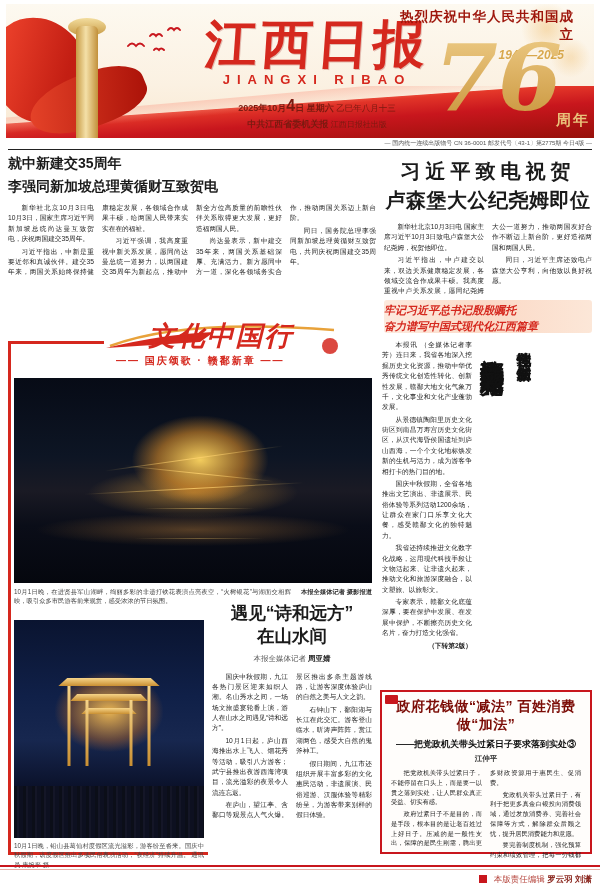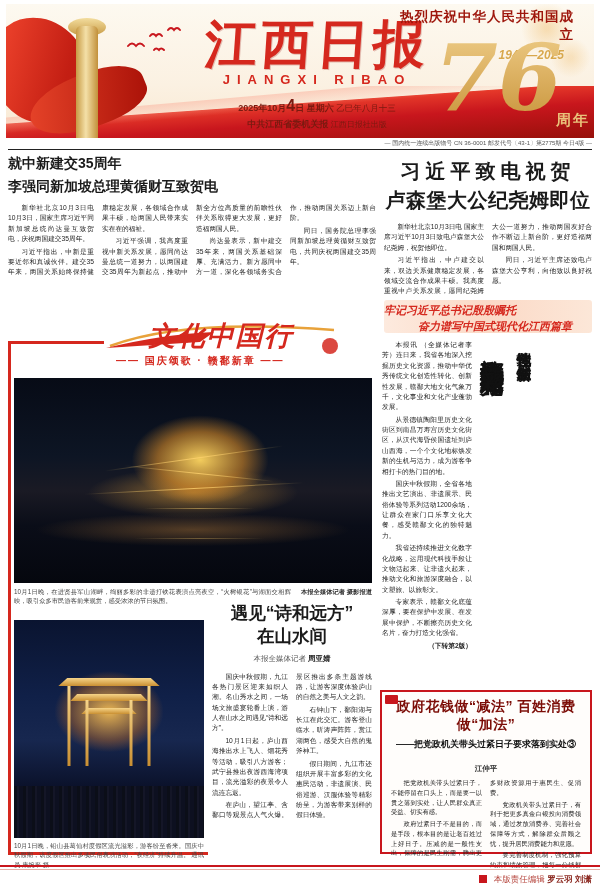--- a/index.html
+++ b/index.html
@@ -57,21 +57,21 @@
   .rstory{position:absolute;left:384px;top:158px;width:208px;}
   .rstory-h1{font-size:20px;font-weight:bold;letter-spacing:5px;text-align:center;}
   .rstory-h2{font-size:20px;font-weight:bold;letter-spacing:0.5px;text-align:center;margin-top:2px;}
   .rstory-body{margin-top:8px;column-count:2;column-gap:8px;height:82px;overflow:hidden;}
   
   .slogan{position:absolute;left:384px;top:300px;width:208px;height:33px;border-radius:3px;
         background:linear-gradient(90deg,#fdeade 0%,#fbd9c6 50%,#fce7d8 100%);
         font-family:"DejaVu Serif",serif;color:#d5281e;font-weight:bold;font-style:italic;font-size:11px;}
   .slogan div{line-height:1.45;}
   .slogan .l1{padding:3px 0 0 0;}
-  .slogan .l2{padding-left:34px;}
+  .slogan .l2{}
   
   .rfeature{position:absolute;left:382px;top:340px;width:212px;height:348px;display:flex;}
   .rf-body{width:90px;height:100%;overflow:hidden;}
   .rf-cont{text-align:right;font-weight:bold;}
   .rf-title{writing-mode:vertical-rl;font-size:24px;font-weight:bold;line-height:1.0;letter-spacing:1px;
         margin-left:8px;height:346px;color:#111;}
   .rf-kicker{writing-mode:vertical-rl;font-size:14.5px;font-weight:bold;margin-left:10px;height:230px;color:#111;}
   
   .banner{position:absolute;left:8px;top:314px;width:340px;height:62px;}
   .banner-swoosh{position:absolute;left:96px;top:2px;}
@@ -112,21 +112,21 @@
   .feat-byline{margin-top:6px;font-size:7.5px;color:#555;text-align:center;}
   .feat-byline b{color:#222;}
   .feat-body{margin-top:8px;column-count:2;column-gap:8px;height:212px;overflow:hidden;}
   
   .combox{position:absolute;left:380px;top:690px;width:212px;height:164px;border:2.5px solid #c8161d;
         box-sizing:border-box;padding:6px 9px 4px;background:#fffdfb;}
   .com-tag{position:absolute;left:3px;top:3px;writing-mode:vertical-rl;background:#c8161d;color:#fff;
         font-size:7.5px;letter-spacing:1px;padding:3px 1.5px;border-radius:1px;}
   .com-title{font-size:14px;font-weight:bold;color:#7c0d07;text-align:center;letter-spacing:0.5px;}
   .com-sub{margin-top:4px;font-size:9px;font-weight:bold;text-align:center;color:#111;}
-  .com-byline{margin-top:13px;font-size:7.5px;font-weight:bold;text-align:center;color:#333;}
+  .com-byline{margin-top:3px;font-size:7.5px;font-weight:bold;text-align:center;color:#333;}
   .com-body{margin-top:4px;column-count:2;column-gap:8px;height:96px;overflow:hidden;font-size:6.3px;}
   
   .botline1{position:absolute;left:0;top:865px;width:600px;height:2px;background:#c8161d;}
   .botline2{position:absolute;left:0;top:869px;width:600px;height:1px;background:#e5b0a8;}
   .footer{position:absolute;right:8px;top:874px;font-size:8.5px;color:#b5443c;}
   .footer .sq{display:inline-block;width:8px;height:8px;background:#c8161d;vertical-align:-1px;margin-right:4px;}
   .footer b{color:#8c2a22;}
 </style>
 </head>
 <body>

